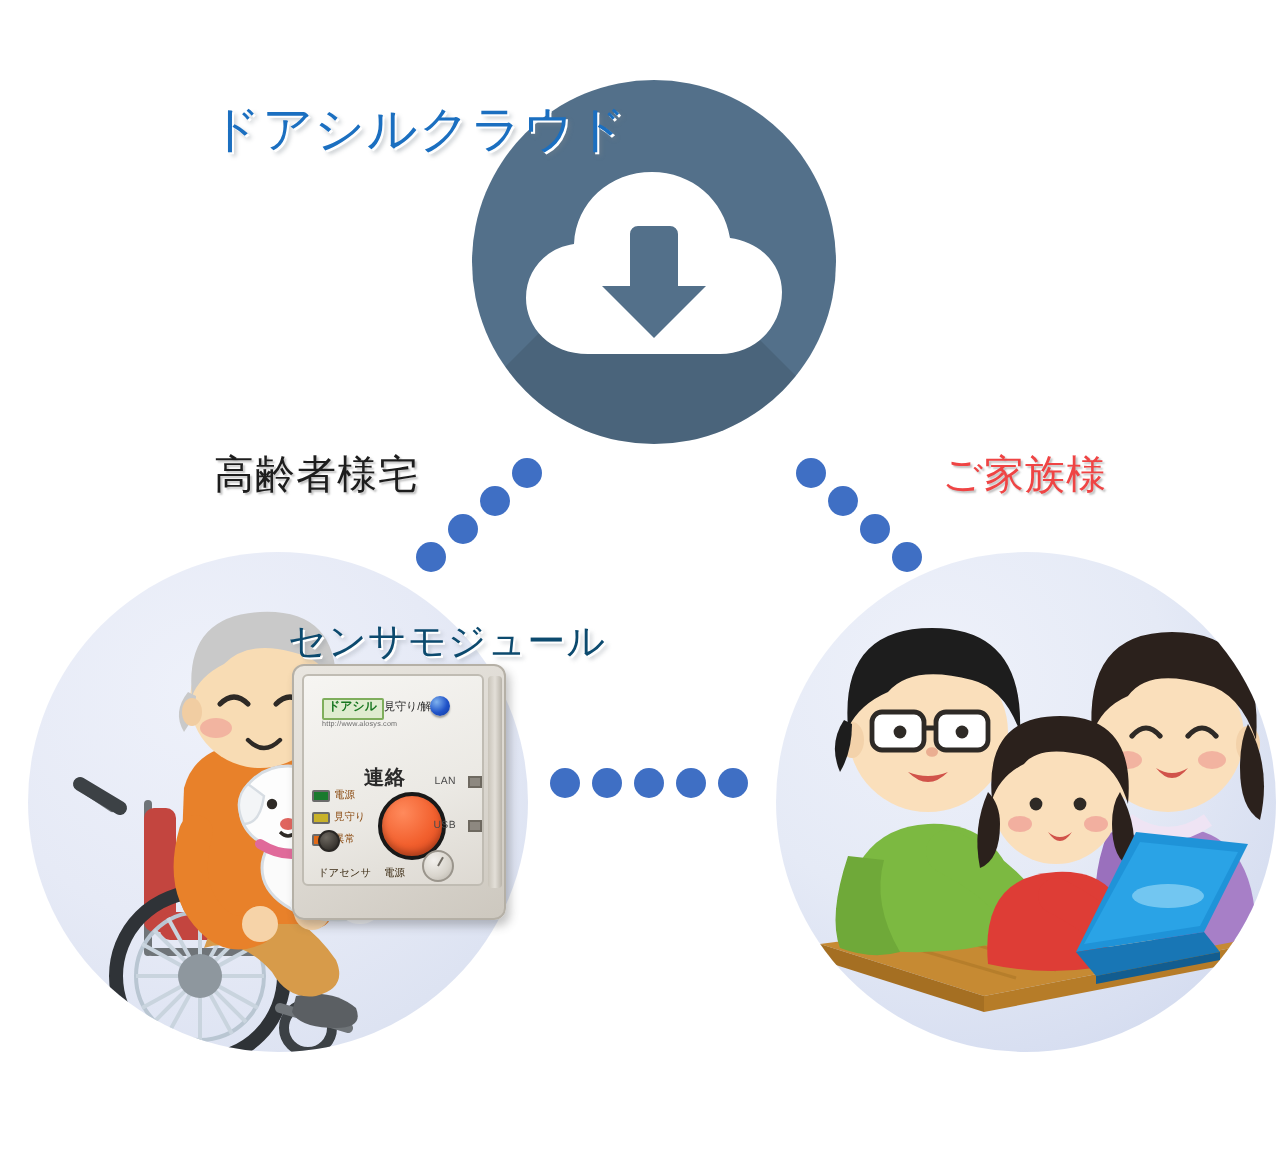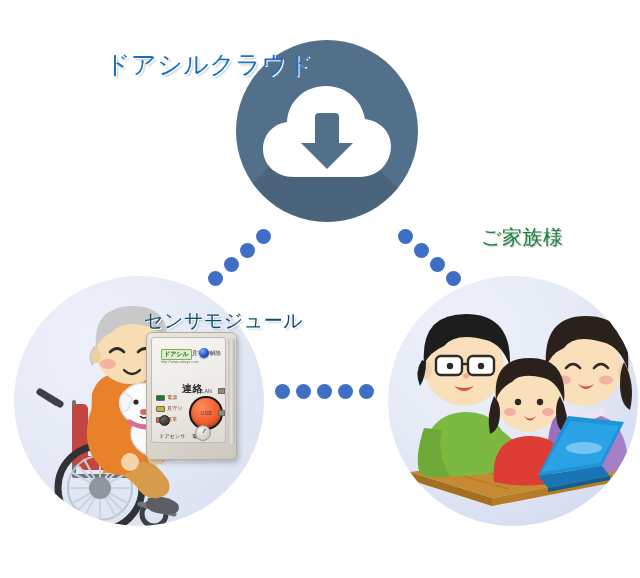--- a/index.html
+++ b/index.html
@@ -34,24 +34,24 @@
     text-shadow: 1px 1px 0 #ffffff, 2px 2px 2px rgba(120,130,140,0.45);
   }
   #home-label {
     left: 82px;
     top: 224px;
     font-size: 20px;
     color: #1d1d1d;
     text-shadow: 1px 1px 1px rgba(150,150,150,0.6);
   }
   #family-label {
-    left: 456px;
+    left: 446px;
     top: 224px;
     font-size: 20px;
-    color: #15803d;
+    color: #ef4444;
     text-shadow: 1px 1px 1px rgba(150,150,150,0.6);
   }
   #sensor-label {
     left: 119px;
     top: 308px;
     font-size: 19px;
     color: #0c4a6e;
     text-shadow: 1px 1px 0 #ffffff, 2px 2px 2px rgba(120,130,140,0.4);
     z-index: 40;
   }
@@ -112,21 +112,21 @@
     height: 15px;
     border-radius: 50%;
     background: #3f6fc4;
   }
 
   
   #sensor-device {
     position: absolute;
     left: 146px;
     top: 332px;
-    width: 91px;
+    width: 107px;
     height: 128px;
     z-index: 30;
   }
   #sensor-device .case {
     position: absolute;
     inset: 0;
     border-radius: 6px;
     background: linear-gradient(150deg, #e9e6e0 0%, #dcd8d1 55%, #cdc8bf 100%);
     border: 1px solid #b5b0a6;
     box-shadow: 2px 3px 5px rgba(60,60,60,0.30);
@@ -503,16 +503,17 @@
       <div class="port-slot" style="top:72px;"></div>
 
       <div class="small-knob"></div>
       <div class="bottom-text" style="left:7px;">ドアセンサ</div>
       <div class="bottom-text" style="left:40px;">電源</div>
       <div class="power-dial"></div>
     </div>
   </div>
 
   <div class="label" id="cloud-title">ドアシルクラウド</div>
+  <div class="label" id="home-label">高齢者様宅</div>
   <div class="label" id="family-label">ご家族様</div>
   <div class="label" id="sensor-label">センサモジュール</div>
 
 </div>
 
 </body></html>

